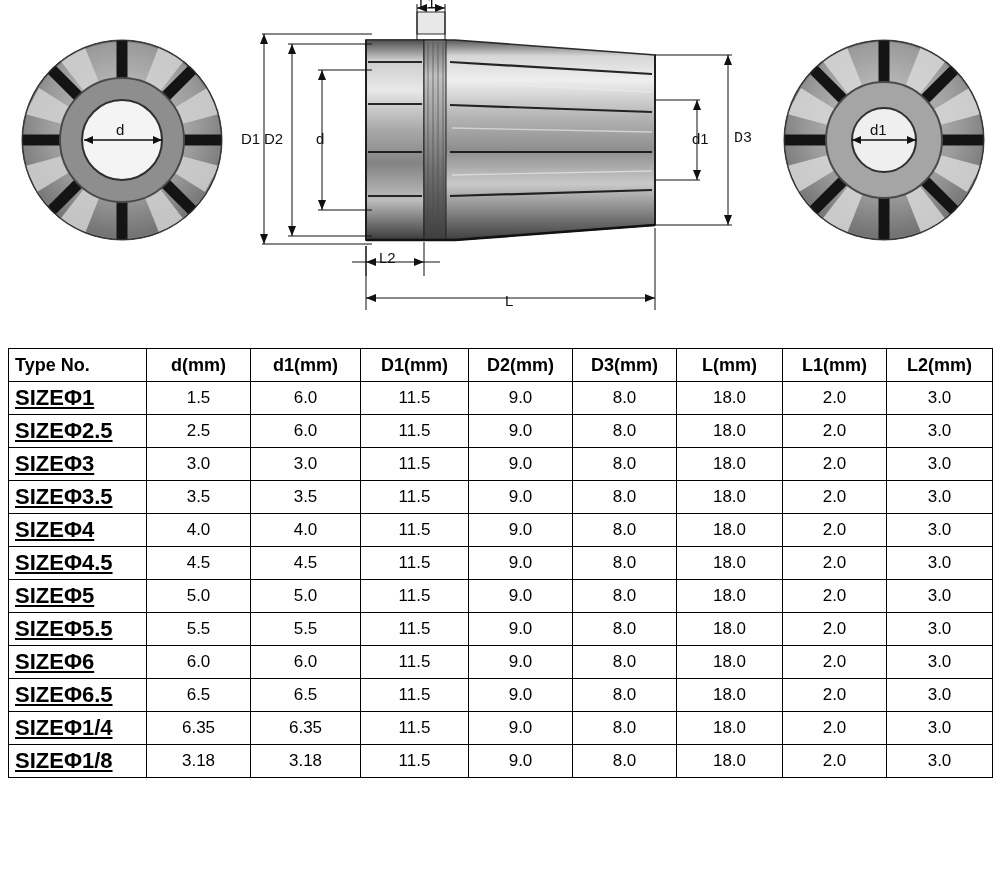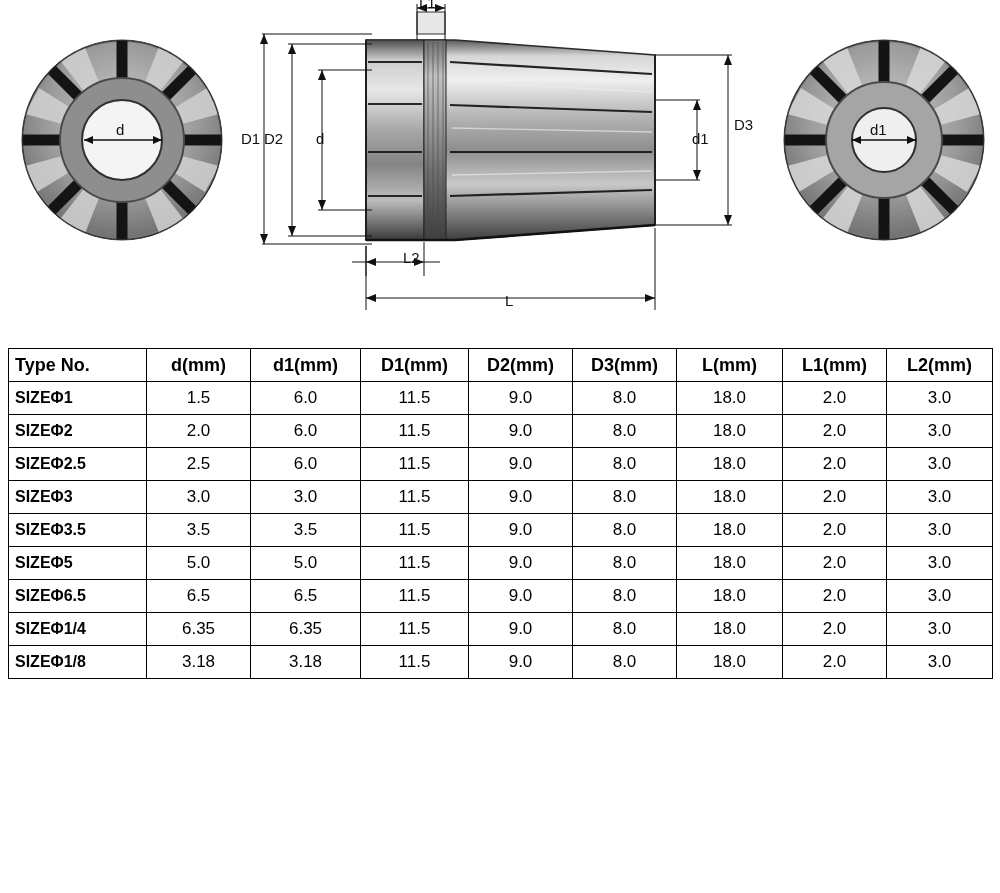--- a/index.html
+++ b/index.html
@@ -62,21 +62,22 @@
     font-weight: bold;
     font-size: 18px;
   }
   table.spec thead th.type-col,
   table.spec tbody td.type-col {
     text-align: left;
     padding-left: 6px;
   }
   table.spec tbody td.type-col {
     font-weight: bold;
-    font-size: 16px;
+    font-size: 22px;
+    text-decoration: underline;
   }
   col.c0 { width: 138px; }
   col.c1 { width: 104px; }
   col.c2 { width: 110px; }
   col.c3 { width: 108px; }
   col.c4 { width: 104px; }
   col.c5 { width: 104px; }
   col.c6 { width: 106px; }
   col.c7 { width: 104px; }
   col.c8 { width: 106px; }
@@ -312,24 +313,24 @@
         <polygon points="366,298 376,294 376,302"></polygon>
         <polygon points="655,298 645,294 645,302"></polygon>
       </g>
     </svg>
 
     <span class="dim-label" style="left:116px; top:121px;">d</span>
     <span class="dim-label" style="left:241px; top:130px;">D1</span>
     <span class="dim-label" style="left:264px; top:130px;">D2</span>
     <span class="dim-label" style="left:316px; top:130px;">d</span>
     <span class="dim-label" style="left:419px; top:-6px;">L1</span>
-    <span class="dim-label" style="left:379px; top:249px;margin-left:24px;">L2</span>
+    <span class="dim-label" style="left:379px; top:249px;">L2</span>
     <span class="dim-label" style="left:505px; top:292px;">L</span>
     <span class="dim-label" style="left:692px; top:130px;">d1</span>
-    <span class="dim-label" style="left:734px; top:116px;">D3</span>
+    <span class="dim-label" style="left:734px; top:130px;font-family:Liberation Mono, monospace;">D3</span>
     <span class="dim-label" style="left:870px; top:121px;">d1</span>
   </div>
 
   <div class="table-wrap">
     <table class="spec">
       <colgroup>
         <col class="c0">
           <col class="c1">
           <col class="c2">
           <col class="c3">
@@ -358,31 +359,20 @@
             <td>1.5</td>
             <td>6.0</td>
             <td>11.5</td>
             <td>9.0</td>
             <td>8.0</td>
             <td>18.0</td>
             <td>2.0</td>
             <td>3.0</td>
           </tr>
           <tr>
-            <td class="type-col">SIZEΦ2</td>
-            <td>2.0</td>
-            <td>6.0</td>
-            <td>11.5</td>
-            <td>9.0</td>
-            <td>8.0</td>
-            <td>18.0</td>
-            <td>2.0</td>
-            <td>3.0</td>
-          </tr>
-          <tr>
             <td class="type-col">SIZEΦ2.5</td>
             <td>2.5</td>
             <td>6.0</td>
             <td>11.5</td>
             <td>9.0</td>
             <td>8.0</td>
             <td>18.0</td>
             <td>2.0</td>
             <td>3.0</td>
           </tr>
@@ -402,31 +392,75 @@
             <td>3.5</td>
             <td>3.5</td>
             <td>11.5</td>
             <td>9.0</td>
             <td>8.0</td>
             <td>18.0</td>
             <td>2.0</td>
             <td>3.0</td>
           </tr>
           <tr>
+            <td class="type-col">SIZEΦ4</td>
+            <td>4.0</td>
+            <td>4.0</td>
+            <td>11.5</td>
+            <td>9.0</td>
+            <td>8.0</td>
+            <td>18.0</td>
+            <td>2.0</td>
+            <td>3.0</td>
+          </tr>
+          <tr>
+            <td class="type-col">SIZEΦ4.5</td>
+            <td>4.5</td>
+            <td>4.5</td>
+            <td>11.5</td>
+            <td>9.0</td>
+            <td>8.0</td>
+            <td>18.0</td>
+            <td>2.0</td>
+            <td>3.0</td>
+          </tr>
+          <tr>
             <td class="type-col">SIZEΦ5</td>
             <td>5.0</td>
             <td>5.0</td>
             <td>11.5</td>
             <td>9.0</td>
             <td>8.0</td>
             <td>18.0</td>
             <td>2.0</td>
             <td>3.0</td>
           </tr>
           <tr>
+            <td class="type-col">SIZEΦ5.5</td>
+            <td>5.5</td>
+            <td>5.5</td>
+            <td>11.5</td>
+            <td>9.0</td>
+            <td>8.0</td>
+            <td>18.0</td>
+            <td>2.0</td>
+            <td>3.0</td>
+          </tr>
+          <tr>
+            <td class="type-col">SIZEΦ6</td>
+            <td>6.0</td>
+            <td>6.0</td>
+            <td>11.5</td>
+            <td>9.0</td>
+            <td>8.0</td>
+            <td>18.0</td>
+            <td>2.0</td>
+            <td>3.0</td>
+          </tr>
+          <tr>
             <td class="type-col">SIZEΦ6.5</td>
             <td>6.5</td>
             <td>6.5</td>
             <td>11.5</td>
             <td>9.0</td>
             <td>8.0</td>
             <td>18.0</td>
             <td>2.0</td>
             <td>3.0</td>
           </tr>

